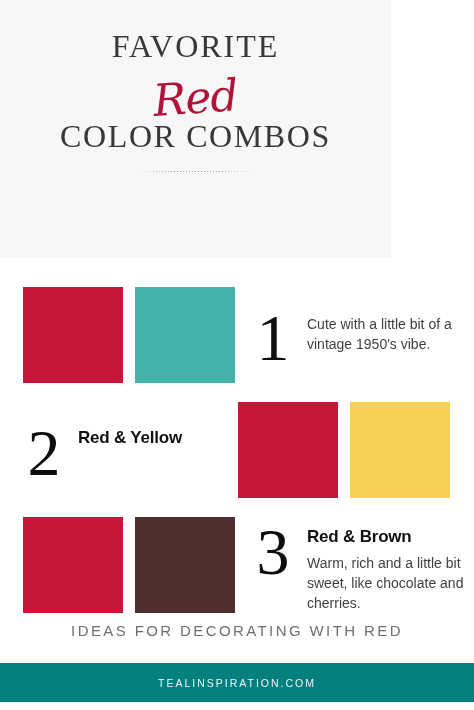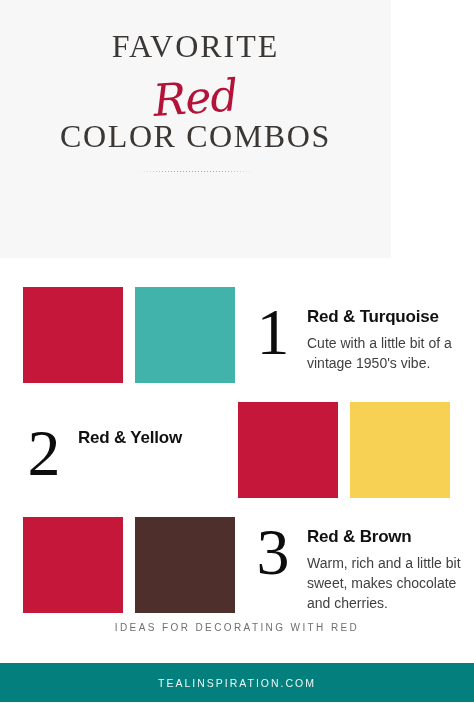--- a/index.html
+++ b/index.html
@@ -146,21 +146,21 @@
   .right-swatch .swatches { order: 2; margin-right: 24px; }
 
   
   .footer-tagline {
     position: absolute;
     left: 0;
     top: 622px;
     width: 474px;
     text-align: center;
     font-family: "Liberation Sans", sans-serif;
-    font-size: 10px;
+    font-size: 15px;
     letter-spacing: 2.4px;
     color: #6f6f6f;
   }
   .footer-bar {
     position: absolute;
     left: 0;
     top: 663px;
     width: 474px;
     height: 39px;
     background: #03807e;
@@ -188,21 +188,20 @@
   </div>
 
   <div class="combo-row row1 left-swatch">
     <div class="swatches">
       <div class="swatch" style="background: rgb(196, 23, 58);"></div>
       <div class="swatch" style="background: rgb(66, 179, 170);"></div>
     </div>
     <div class="combo-text">
       <div class="combo-number">1</div>
       <div class="combo-copy">
-        <div class="combo-heading">Red &amp; Turquoise</div>
         <div class="combo-desc">Cute with a little bit of a vintage 1950's vibe.</div>
       </div>
     </div>
   </div>
 
   <div class="combo-row row2 right-swatch">
     <div class="combo-text">
       <div class="combo-number">2</div>
       <div class="combo-copy">
         <div class="combo-heading">Red &amp; Yellow</div>
@@ -216,21 +215,21 @@
 
   <div class="combo-row row3 left-swatch">
     <div class="swatches">
       <div class="swatch" style="background: rgb(196, 23, 58);"></div>
       <div class="swatch" style="background: rgb(78, 47, 43);"></div>
     </div>
     <div class="combo-text">
       <div class="combo-number">3</div>
       <div class="combo-copy">
         <div class="combo-heading">Red &amp; Brown</div>
-        <div class="combo-desc">Warm, rich and a little bit sweet, makes chocolate and cherries.</div>
+        <div class="combo-desc">Warm, rich and a little bit sweet, like chocolate and cherries.</div>
       </div>
     </div>
   </div>
 
   <div class="footer-tagline">IDEAS FOR DECORATING WITH RED</div>
   <div class="footer-bar" style="background: rgb(3, 128, 126);">
     <div class="footer-url" style="color: rgb(236, 246, 245);">TEALINSPIRATION.COM</div>
   </div>
 
 </div>

